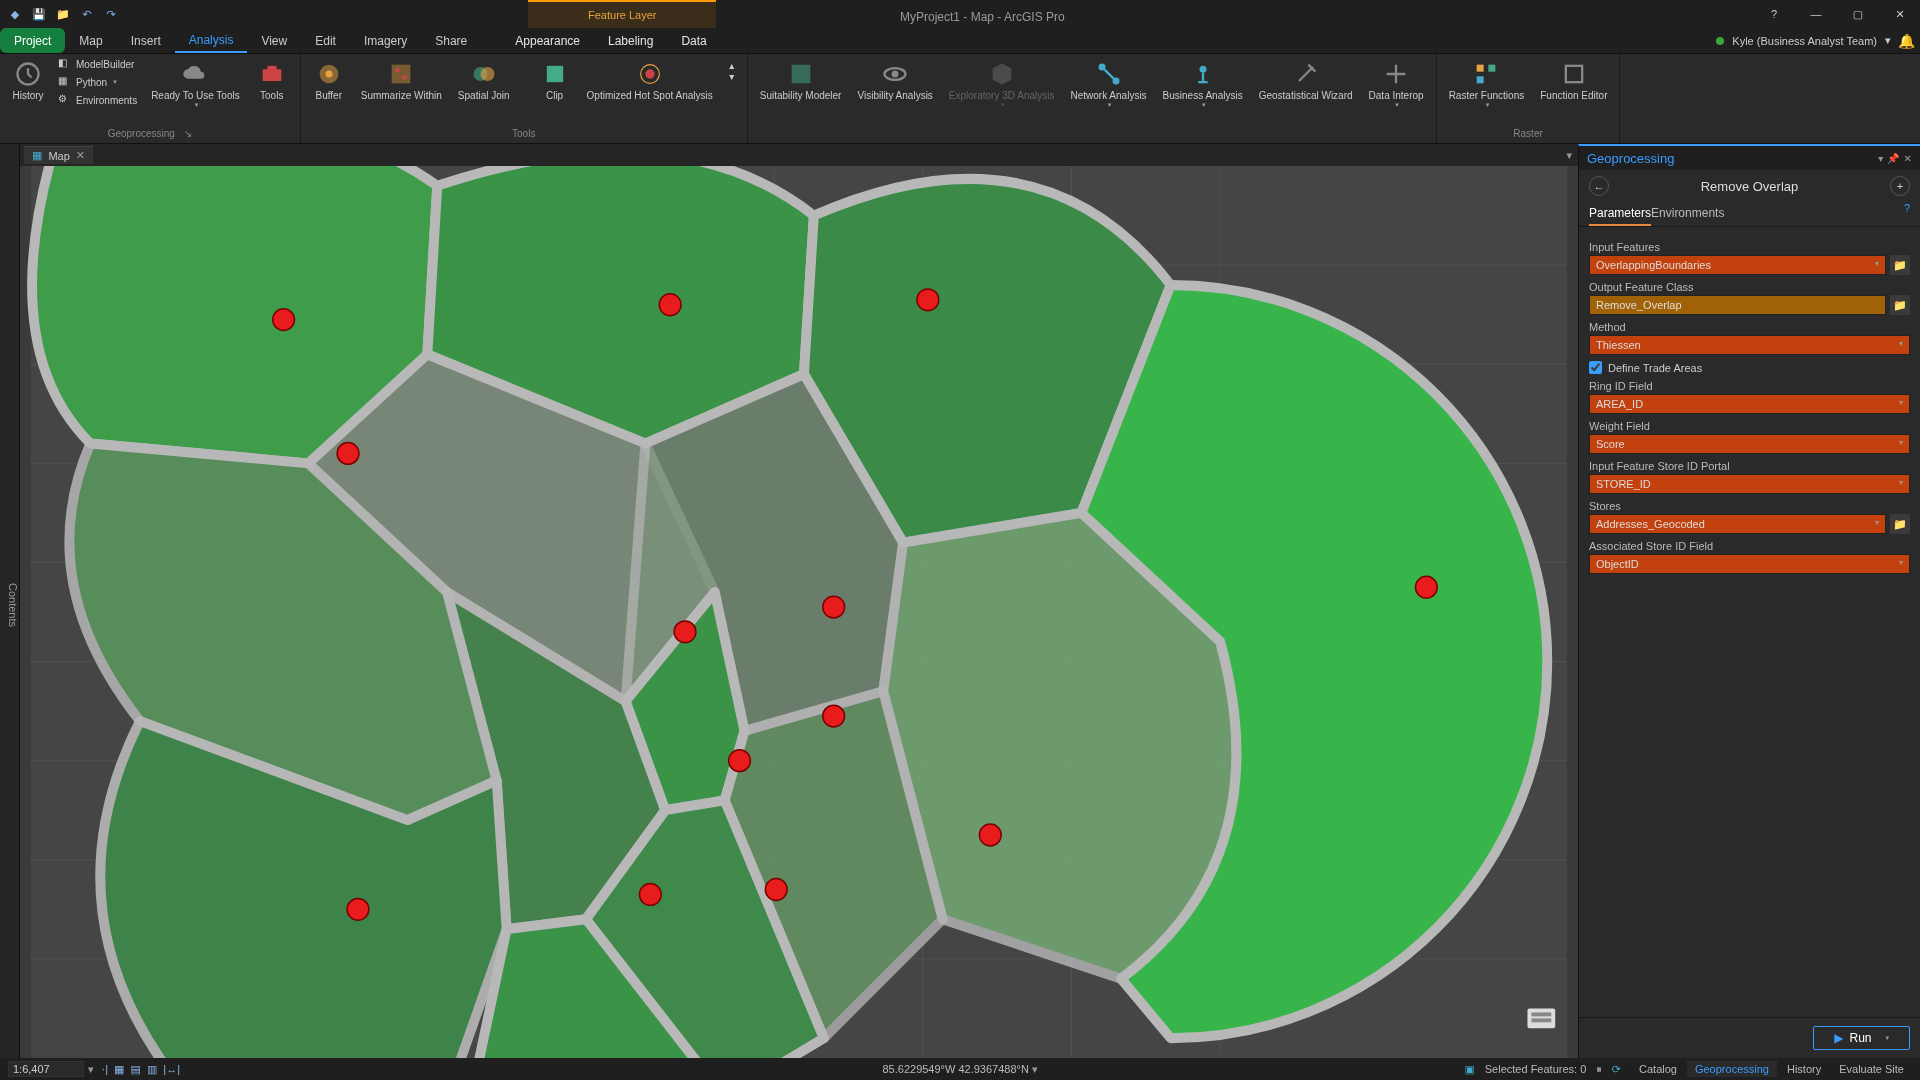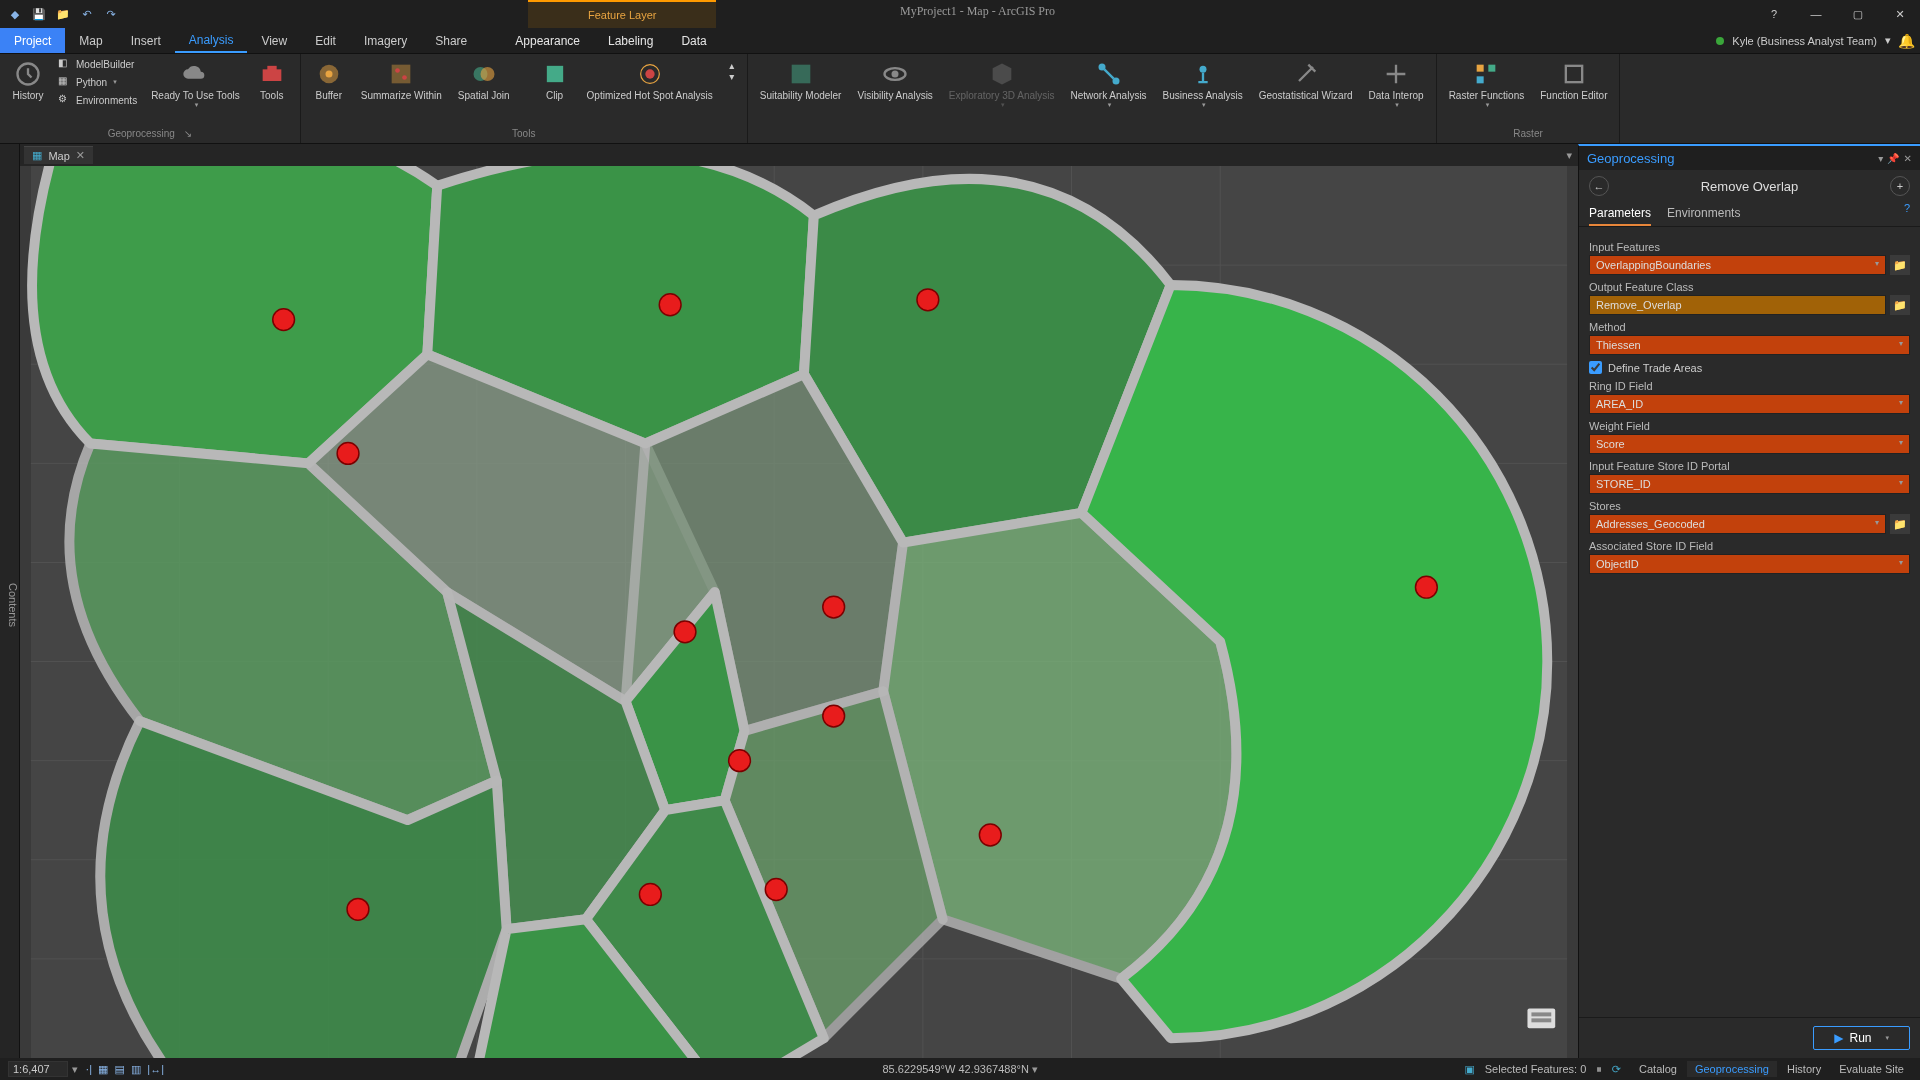--- a/index.html
+++ b/index.html
@@ -3,27 +3,27 @@
 <meta charset="utf-8">
 <style>
 * { margin: 0; padding: 0; box-sizing: border-box; font-family: "Segoe UI", Arial, sans-serif; }
 body { background: #252525; color: #ccc; font-size: 11px; overflow: hidden; width: 1920px; height: 1080px; }
 
 
 .titlebar { height: 28px; background: #1f1f1f; display: flex; align-items: center; position: relative; }
 .titlebar-left { display: flex; align-items: center; gap: 6px; padding-left: 6px; }
 .qat-btn { width: 18px; height: 18px; display: flex; align-items: center; justify-content: center; color: #89b4e6; cursor: pointer; }
 .feature-layer-tab { position: absolute; left: 528px; top: 0; height: 28px; background: #3a2e1a; color: #e8a441; padding: 0 60px; display: flex; align-items: center; font-size: 11px; border-top: 2px solid #ff9a00; }
-.title-center { position: absolute; left: 50%; transform: translateX(-50%); color: #999; font-size: 12px; top: 4px; left: 900px; transform: none; font-family: Liberation Serif, serif; }
+.title-center { position: absolute; left: 50%; transform: translateX(-50%); color: #999; font-size: 12px; top: 10px; left: 900px; transform: none; }
 .titlebar-right { margin-left: auto; display: flex; align-items: center; gap: 2px; }
 .win-btn { width: 40px; height: 28px; display: flex; align-items: center; justify-content: center; color: #ccc; cursor: pointer; }
 
 
 .ribbon-tabs { height: 26px; background: #1f1f1f; display: flex; align-items: stretch; border-bottom: 1px solid #111; }
-.project-tab { background: #3b82f6; color: #fff; padding: 0 14px; display: flex; align-items: center; font-size: 12px; cursor: pointer; }
+.project-tab { background: #15803d; color: #fff; padding: 0 14px; display: flex; align-items: center; font-size: 12px; cursor: pointer; border-radius: 6px; }
 .rib-tab { padding: 0 14px; display: flex; align-items: center; color: #ccc; font-size: 12px; cursor: pointer; }
 .rib-tab.active { color: #3a9cff; border-bottom: 2px solid #3a9cff; }
 .rib-tab.contextual { color: #e5e5e5; }
 .user-area { margin-left: auto; display: flex; align-items: center; gap: 8px; padding-right: 4px; color: #ccc; font-size: 11px; }
 .status-dot { width: 8px; height: 8px; background: #3aa63a; border-radius: 50%; }
 
 
 .ribbon { height: 90px; background: #2a2a2a; display: flex; border-bottom: 1px solid #111; }
 .ribbon-group { border-right: 1px solid #1a1a1a; padding: 2px 6px; display: flex; flex-direction: column; }
 .ribbon-group-body { flex: 1; display: flex; align-items: flex-start; gap: 4px; }
@@ -49,41 +49,41 @@
 
 
 .gp-pane { width: 342px; background: #2a2a2a; border-left: 1px solid #111; display: flex; flex-direction: column; border-top: 2px solid #3a9cff; }
 .gp-title { height: 24px; background: #1f1f1f; display: flex; align-items: center; padding: 0 8px; color: #3a9cff; font-size: 13px; }
 .gp-title-right { margin-left: auto; display: flex; gap: 4px; color: #999; }
 .gp-title-right span { cursor: pointer; font-size: 10px; }
 .gp-header { height: 32px; display: flex; align-items: center; padding: 0 10px; }
 .gp-back { width: 20px; height: 20px; border: 1px solid #555; border-radius: 50%; display: flex; align-items: center; justify-content: center; color: #ccc; cursor: pointer; }
 .gp-tool-name { flex: 1; text-align: center; color: #ddd; font-size: 13px; }
 .gp-plus { width: 20px; height: 20px; border: 1px solid #555; border-radius: 50%; display: flex; align-items: center; justify-content: center; color: #ccc; cursor: pointer; }
-.gp-tabs { display: flex; border-bottom: 1px solid #1a1a1a; padding: 0 10px; gap: 16px; }
+.gp-tabs { display: flex; border-bottom: 1px solid #1a1a1a; padding: 0 10px; }
 .gp-tab { padding: 4px 0; font-size: 12px; color: #bbb; cursor: pointer; }
 .gp-tab.active { color: #fff; border-bottom: 2px solid #e8863a; }
 .gp-help { margin-left: auto; color: #3a9cff; cursor: pointer; }
 .gp-body { flex: 1; padding: 8px 10px; overflow-y: auto; }
 .param-label { font-size: 11px; color: #bbb; margin-top: 6px; margin-bottom: 2px; }
 .param-row { display: flex; gap: 4px; align-items: center; }
 .param-input { flex: 1; background: #a16207; border: 1px solid #222; color: #ddd; padding: 3px 6px; font-size: 11px; height: 20px; }
 .param-select { flex: 1; background: #c2410c; border: 1px solid #222; color: #ddd; padding: 3px 6px; font-size: 11px; height: 20px; position: relative; }
 .param-select::after { content: '▾'; position: absolute; right: 6px; color: #999; font-size: 8px; }
 .browse-btn { width: 20px; height: 20px; background: #3a3a3a; display: flex; align-items: center; justify-content: center; cursor: pointer; color: #e8a441; }
 .checkbox-row { display: flex; align-items: center; gap: 6px; margin-top: 6px; }
 .checkbox-row input { accent-color: #3a9cff; }
 .gp-footer { padding: 8px 10px; border-top: 1px solid #1a1a1a; display: flex; justify-content: flex-end; }
 .run-btn { background: #2a2a2a; border: 1px solid #3a9cff; color: #fff; padding: 4px 20px; font-size: 12px; cursor: pointer; display: flex; align-items: center; gap: 6px; border-radius: 2px; }
 .run-arrow { color: #3a9cff; }
 
 
 .statusbar { height: 22px; background: #1f1f1f; display: flex; align-items: center; padding: 0 8px; color: #bbb; font-size: 11px; }
 .status-scale { display: flex; align-items: center; gap: 4px; }
-.status-scale input { background: #2a2a2a; border: 1px solid #333; color: #ccc; padding: 1px 4px; font-size: 11px; width: 60px; }
+.status-scale input { background: #2a2a2a; border: 1px solid #333; color: #ccc; padding: 1px 4px; font-size: 11px; width: 76px; }
 .status-icons { display: flex; gap: 6px; margin-left: 8px; }
 .status-icons span { cursor: pointer; color: #89b4e6; }
 .status-coords { position: absolute; left: 50%; transform: translateX(-50%); }
 .status-right { margin-left: auto; display: flex; align-items: center; gap: 10px; }
 .status-panel-tabs { display: flex; gap: 2px; justify-content: center; }
 .status-panel-tab { padding: 2px 8px; cursor: pointer; font-size: 11px; }
 .status-panel-tab.active { color: #3a9cff; background: #2a2a2a; }
 </style>
 </head>
 <body>

